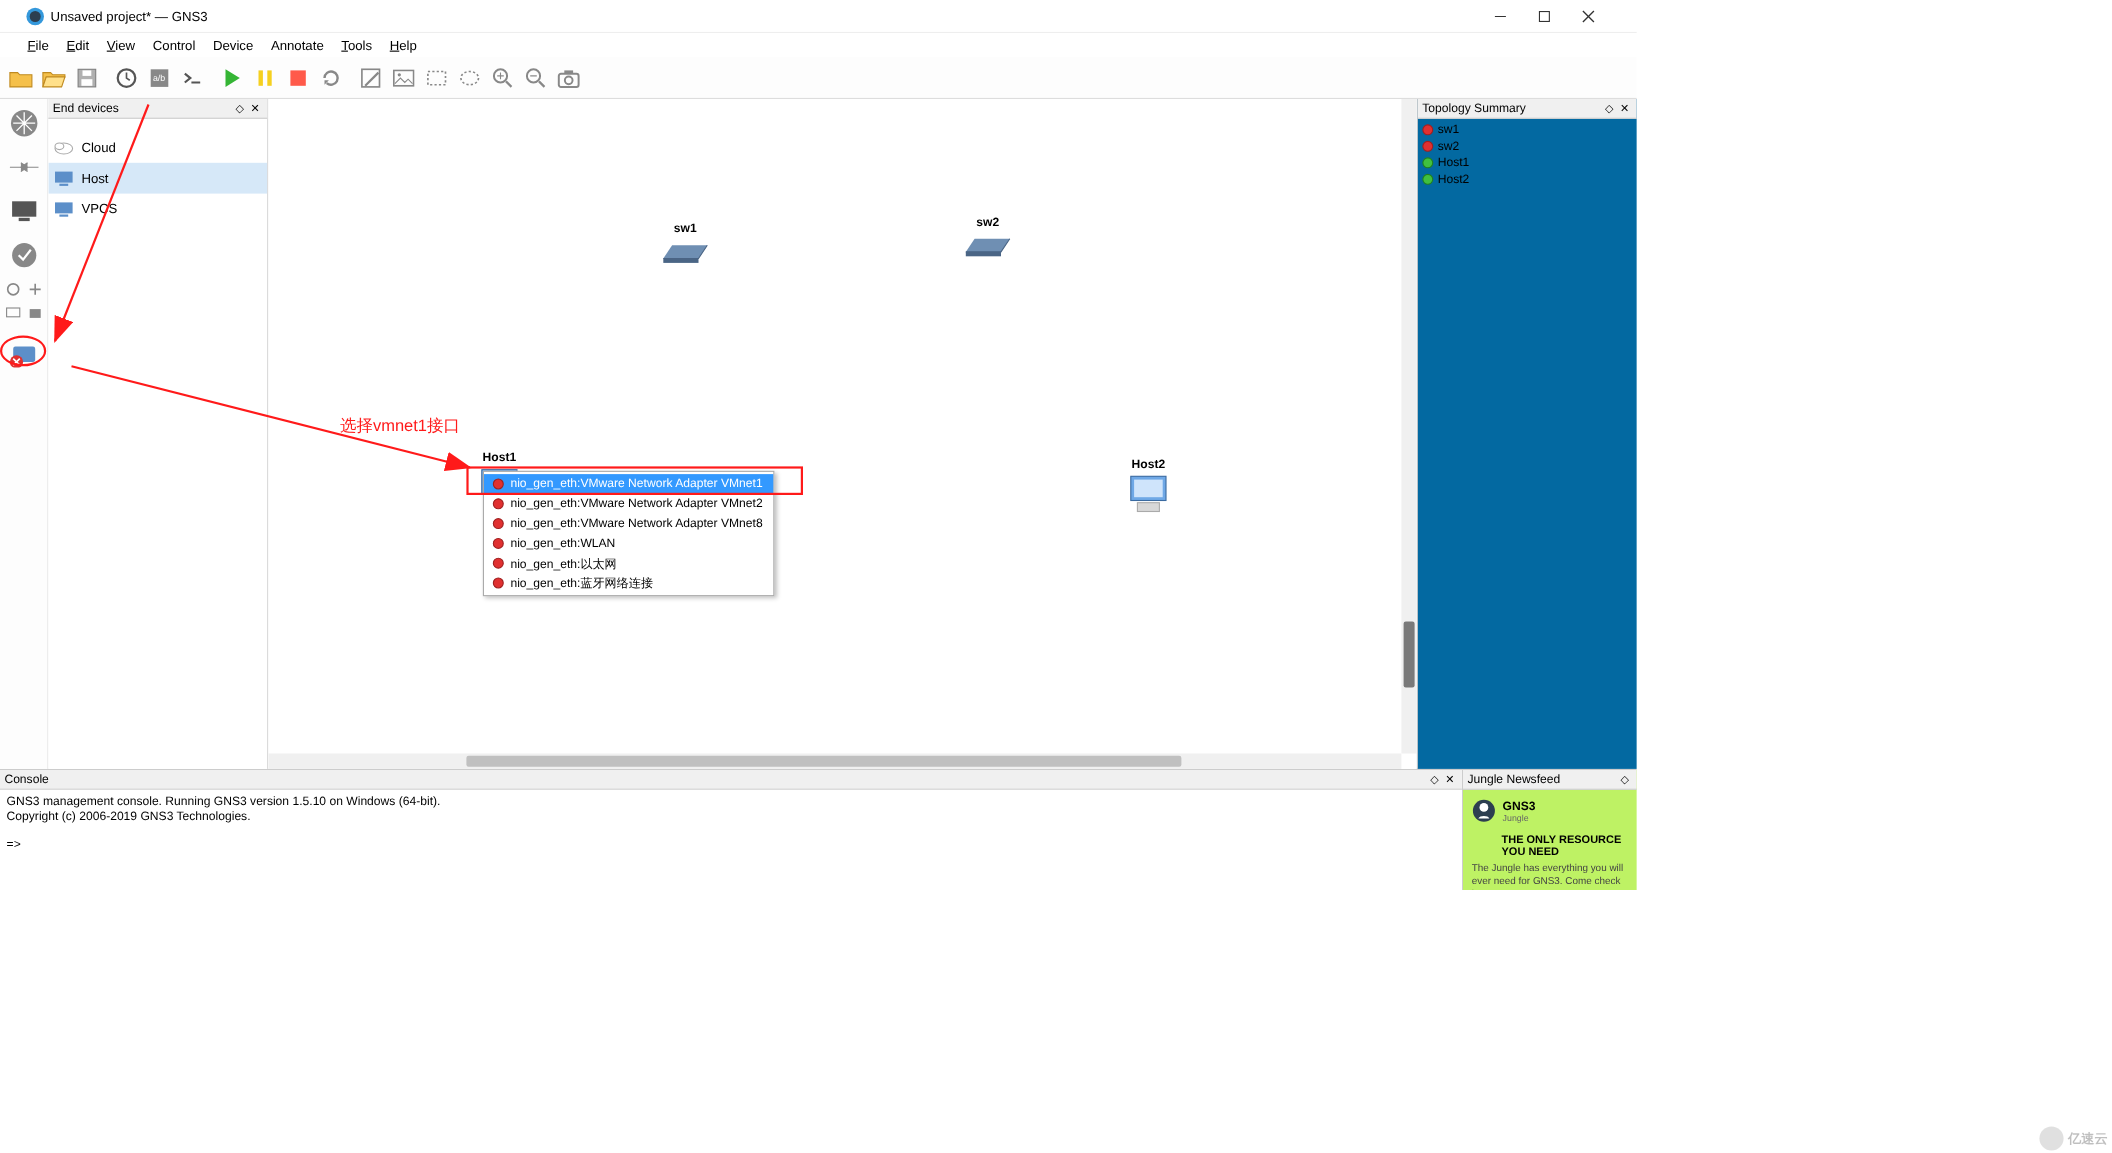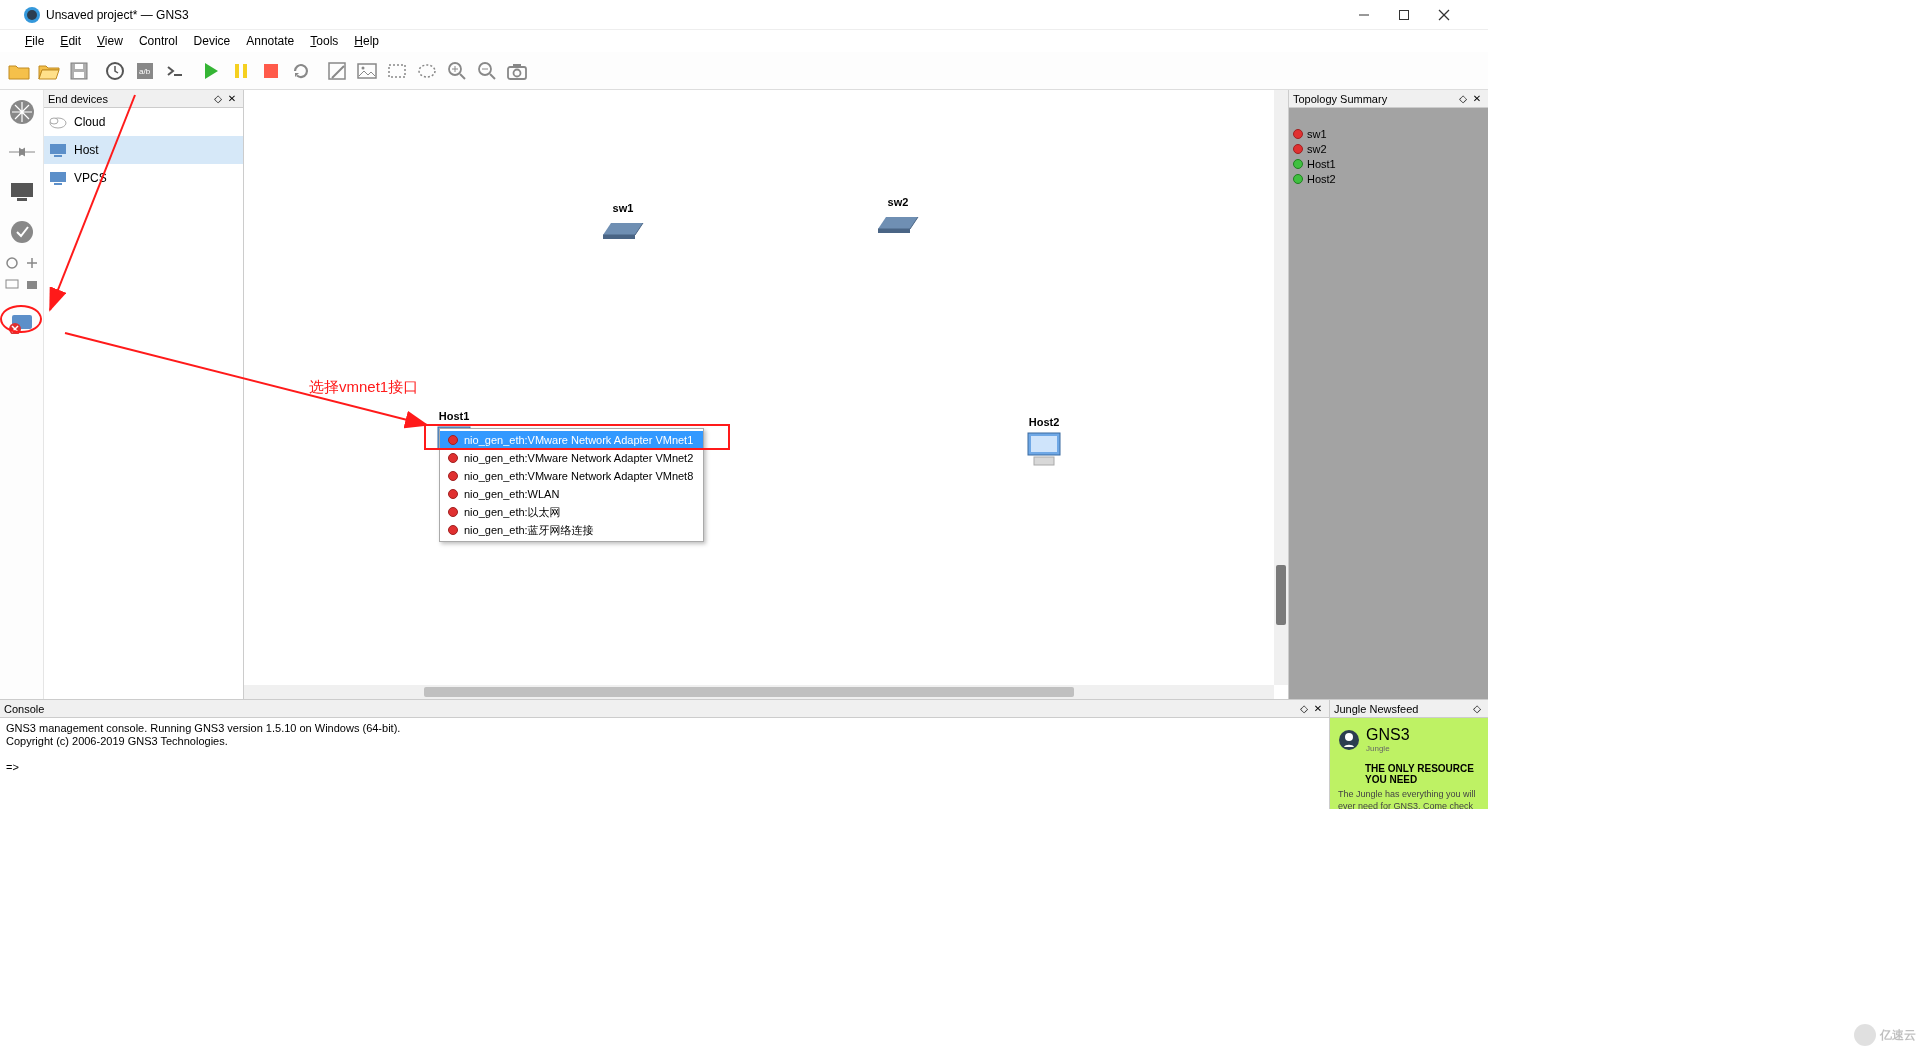--- a/index.html
+++ b/index.html
@@ -30,21 +30,21 @@
   .rail-btn { width: 36px; height: 36px; display: flex; align-items: center; justify-content: center; cursor: pointer; border-radius: 2px; }
   .rail-btn.small { width: 18px; height: 18px; }
   .rail-row { display: flex; gap: 2px; }
   .rail-close { margin-top: 10px; width: 38px; height: 30px; display:flex; align-items:center; justify-content:center; position: relative; }
 
   
   .device-panel { width: 200px; border-right: 1px solid #ccc; background: #fff; display: flex; flex-direction: column; }
   .panel-header { height: 18px; background: #f0f0f0; border-bottom: 1px solid #ccc; display: flex; align-items: center; padding: 0 4px; font-size: 11px; }
   .panel-header .spacer { flex: 1; }
   .panel-header .ph-btn { width: 14px; height: 14px; display:flex; align-items:center; justify-content:center; cursor:pointer; font-size:10px; }
-  .device-list { flex: 1; overflow: auto; }
+  .device-list { flex: 1; overflow: auto; margin-top: 12px; }
   .device-item { display: flex; align-items: center; height: 28px; padding: 0 4px; gap: 6px; cursor: pointer; }
   .device-item.selected { background: #d6e8f8; }
   .dev-icon { width: 20px; height: 16px; }
 
   
   .canvas-wrap { flex: 1; position: relative; background: #fff; overflow:hidden; }
   .canvas { position: absolute; inset: 0 14px 14px 0; background: #fff; }
   .hscroll { position:absolute; bottom:0; left:0; right:14px; height:14px; background:#f0f0f0; display:flex; }
   .hscroll .thumb { position:absolute; left:180px; width:650px; top:2px; bottom:2px; background:#c0c0c0; border-radius:2px; }
   .vscroll { position:absolute; top:0; right:0; bottom:14px; width:14px; background:#f0f0f0; }
@@ -59,21 +59,21 @@
 
   
   .ctx-menu { position:absolute; background:#fff; border:1px solid #aaa; box-shadow:2px 2px 4px rgba(0,0,0,.25); padding:2px 0; }
   .ctx-item { display:flex; align-items:center; height:18px; padding:0 8px; gap:6px; cursor:pointer; white-space:nowrap; font-size:11px; }
   .ctx-item.selected { background:#3399ff; color:#fff; }
   .ctx-dot { width:10px; height:10px; border-radius:50%; background:#e03030; border:1px solid #a02020; }
   .ctx-item.selected .ctx-dot { background:#e03030; }
   .red-box { position:absolute; border:2px solid #ff1a1a; pointer-events:none; }
 
   
-  .topo-panel { width: 200px; border-left: 1px solid #ccc; background: #a3a3a3; display:flex; flex-direction:column;gap:16px; }
+  .topo-panel { width: 200px; border-left: 1px solid #ccc; background: #0369a1; display:flex; flex-direction:column; }
   .topo-list { flex:1; padding:2px 4px; }
   .topo-item { display:flex; align-items:center; height:15px; gap:4px; font-size:11px; }
   .status-dot { width:10px; height:10px; border-radius:50%; }
   .status-red { background:#e03030; border:1px solid #a02020; }
   .status-green { background:#40c040; border:1px solid #208020; }
 
   
   .console-wrap { height: 170px; display:flex; border-top:1px solid #ccc; }
   .console-panel { flex:1; display:flex; flex-direction:column; border-right:1px solid #ccc;justify-content:center; }
   .console-body { flex:1; background:#fff; padding:4px 6px; font-family: "SimSun", Consolas, monospace; font-size:11px; white-space:pre; overflow:auto; }
@@ -481,21 +481,21 @@
       <span class="ph-btn">◇</span>
     </div>
     <div class="jungle-body">
       <div class="jungle-logo">
         <svg width="22" height="22" viewBox="0 0 22 22">
             <circle cx="11" cy="11" r="10" fill="#2c3e50"></circle>
             <circle cx="11" cy="8" r="4" fill="#fff"></circle>
             <path d="M6 18c1-3 9-3 10 0" fill="#fff"></path>
           </svg>
         <div>
-          <div style="font-weight:normal;font-size:16px">GNS3</div>
+          <div style="font-weight:bold;font-size:11px">GNS3</div>
           <div style="font-size:8px;color:#666">Jungle</div>
         </div>
       </div>
       <div class="jungle-title">THE ONLY RESOURCE YOU NEED</div>
       <div class="jungle-text">The Jungle has everything you will ever need for GNS3. Come check it out now.</div>
       <button class="jungle-btn">Go to the Jungle</button>
     </div>
   </div>
 </div>
 

